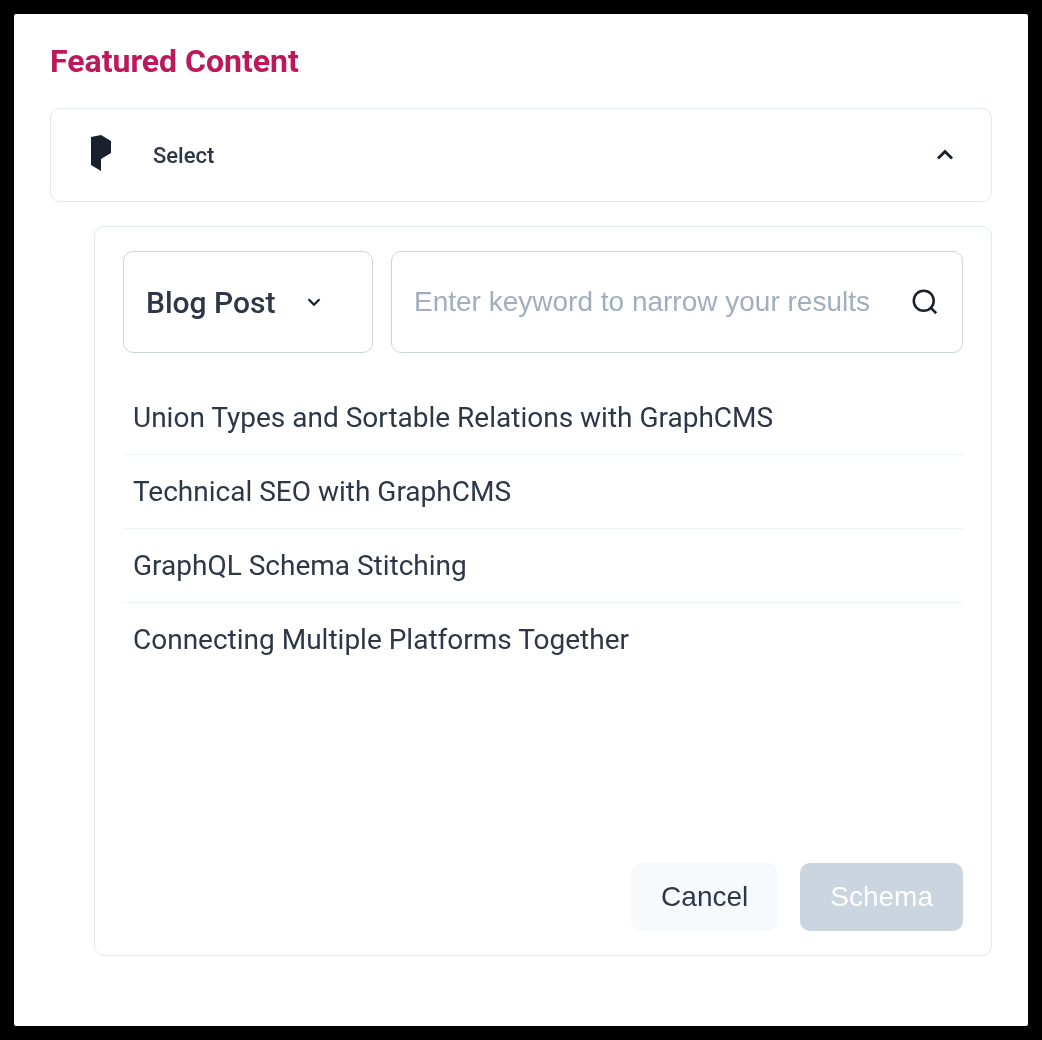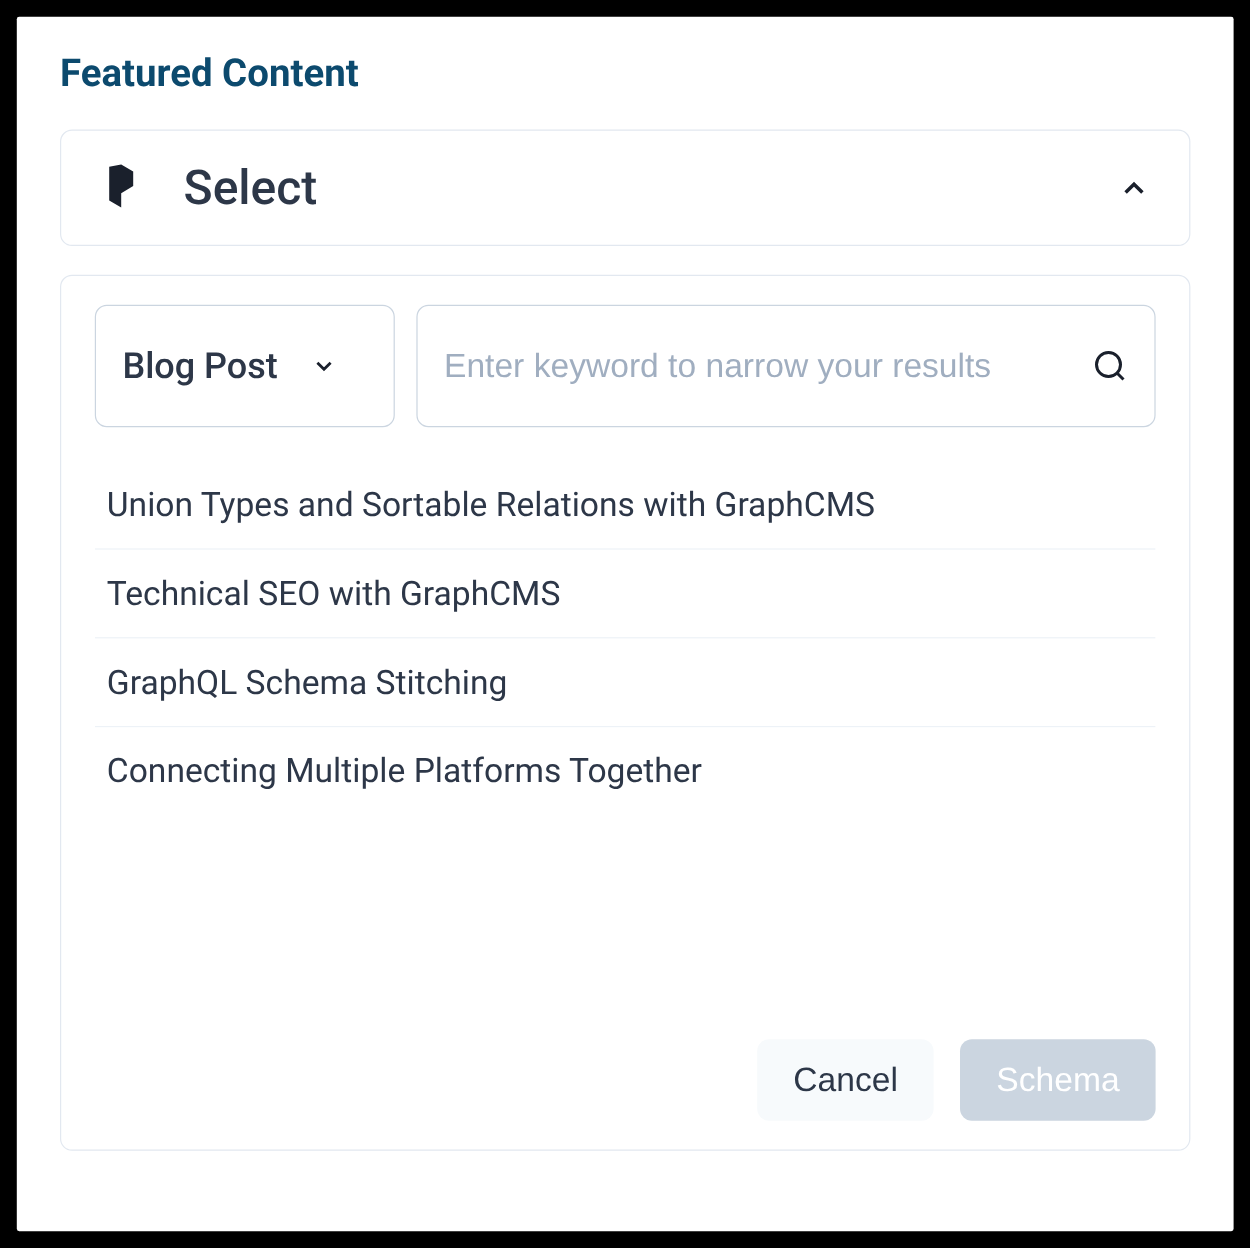--- a/index.html
+++ b/index.html
@@ -16,58 +16,59 @@
     }
     .container {
       background: #fff;
       height: 100%;
       padding: 28px 36px;
       border-radius: 2px;
     }
     .page-title {
       font-size: 32px;
       font-weight: 700;
-      color: #0c4a6e;
+      color: #be185d;
       margin-bottom: 28px;
     }
     .select-header {
       border: 1px solid #e2e8f0;
       border-radius: 10px;
       padding: 24px 32px;
       display: flex;
       align-items: center;
       gap: 32px;
       cursor: pointer;
       margin-bottom: 24px;
     }
     .logo {
       width: 38px;
       height: 44px;
       flex-shrink: 0;
     }
     .select-label {
-      font-size: 40px;
+      font-size: 22px;
       font-weight: 500;
       color: #2d3748;
       flex: 1;
     }
     .chevron-up {
       width: 28px;
       height: 28px;
       stroke: #1a202c;
       stroke-width: 2.5;
       fill: none;
     }
     .dropdown-panel {
       border: 1px solid #e2e8f0;
       border-radius: 10px;
       padding: 24px 28px;
       height: 730px;
       display: flex;
       flex-direction: column;
+      margin-left: 44px;
     }
     .filter-row {
       display: flex;
       gap: 18px;
       margin-bottom: 28px;
     }
     .content-type-select {
       border: 1px solid #cbd5e0;
       border-radius: 10px;
       padding: 22px 22px;

